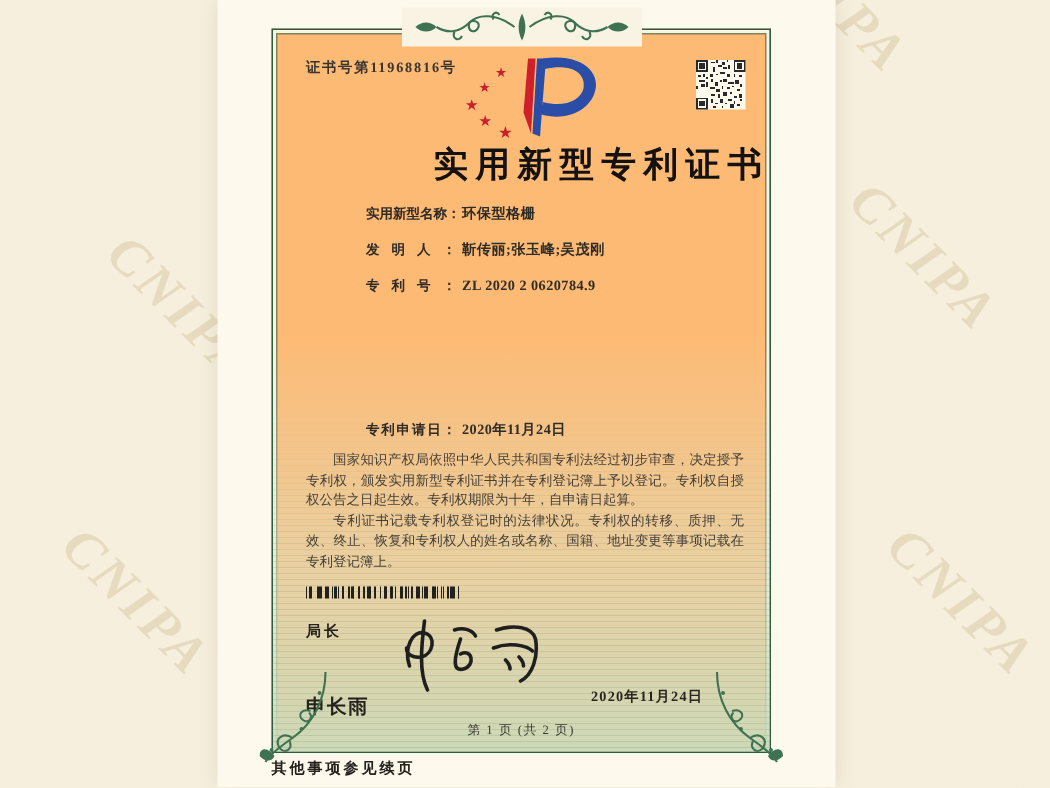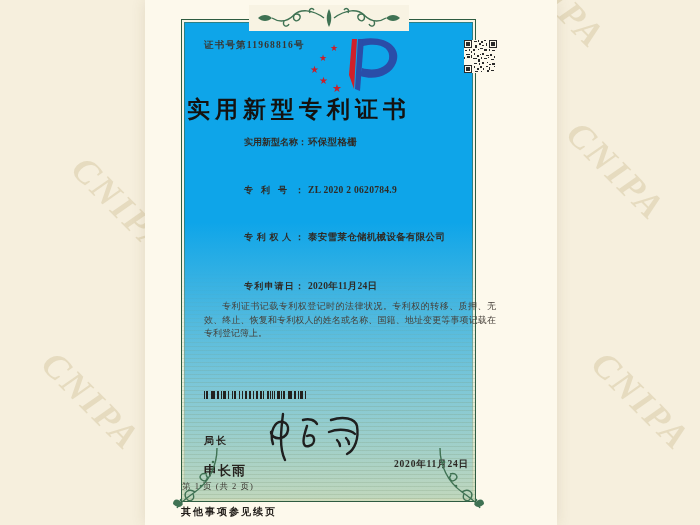--- a/index.html
+++ b/index.html
@@ -5,59 +5,59 @@
   html,body{margin:0;padding:0;background:#efe8d4;}
   .stage{position:relative;width:700px;height:525px;margin:0 auto;overflow:hidden;
          background:#f6efdd;font-family:"Liberation Serif","DejaVu Serif",serif;}
   .paper{position:absolute;left:145px;top:0;width:412px;height:525px;
          background:#fdf9ec;box-shadow:0 0 14px rgba(90,70,30,.12);}
   .wm{position:absolute;font-family:"Liberation Serif","DejaVu Serif",serif;
       font-style:italic;font-weight:700;transform:rotate(45deg);white-space:nowrap;
       pointer-events:none;letter-spacing:3px;}
   .wm.inner{font-size:22px;color:rgba(188,172,136,.42);}
   .wm.outer{font-size:36px;color:rgba(214,199,162,.5);}
-  .frame{position:absolute;left:181px;top:19px;width:295px;height:483px;box-sizing:border-box;
+  .frame{position:absolute;left:181px;top:19px;width:333px;height:483px;box-sizing:border-box;
          border:1.5px solid #2e5c41;
          box-shadow:inset 0 0 0 2px #f8f4e6, inset 0 0 0 3px rgba(62,106,80,.65);
-         background:#0ea5e9;}
+         background:#fdba74;}
   .tint{position:absolute;left:0;top:0;right:0;bottom:0;
         background:linear-gradient(180deg,rgba(236,240,226,0) 42%,rgba(216,227,201,.55) 76%,rgba(203,218,186,.95) 100%);}
   .glines{position:absolute;left:0;right:0;top:52%;bottom:0;
         background:repeating-linear-gradient(180deg,rgba(120,150,114,.22) 0 1px,rgba(255,255,255,0) 1px 4px);
         -webkit-mask-image:linear-gradient(180deg,transparent,#000 55%);
         mask-image:linear-gradient(180deg,transparent,#000 55%);}
   .orn-top{position:absolute;left:50%;top:-15px;transform:translateX(-50%);
            background:#f8f3e3;padding:0 5px;line-height:0;}
   .corner{position:absolute;line-height:0;}
   .corner.bl{left:-9px;bottom:-9px;}
   .corner.br{right:-9px;bottom:-9px;transform:scaleX(-1);}
   .certno{position:absolute;left:22px;top:19px;font-size:9.5px;letter-spacing:1.2px;
           color:#3a3530;font-weight:600;white-space:nowrap;}
   .logo{position:absolute;left:126px;top:15px;line-height:0;}
   .qr{position:absolute;left:282px;top:20px;line-height:0;}
-  .title{position:absolute;left:0;top:74px;width:100%;text-align:left;
+  .title{position:absolute;left:0;top:74px;width:100%;text-align:right;
          font-size:23px;font-weight:700;color:#141210;letter-spacing:5px;padding-left:5px;box-sizing:border-box;
          white-space:nowrap;}
   .row{position:absolute;left:22px;white-space:nowrap;font-size:9.5px;color:#2f2b26;margin-left:40px;}
   .flabel{display:inline-block;width:60px;text-align:justify;text-align-last:justify;
           -moz-text-align-last:justify;font-size:9px;font-weight:700;vertical-align:baseline;}
   .fvalue{font-weight:600;margin-left:4px;letter-spacing:.3px;}
   .col2{position:absolute;left:171px;top:0;white-space:nowrap;}
   .paras{position:absolute;left:22px;top:280px;width:292px;font-size:9px;line-height:13.5px;
          color:#453f38;text-align:justify;}
   .paras p{margin:0;text-indent:2em;}
   .barcode{position:absolute;left:22px;top:371px;width:104px;height:8px;
      background-image:
        repeating-linear-gradient(90deg,#23211e 0 1px,transparent 1px 3px,#23211e 3px 4px,transparent 4px 7px),
        repeating-linear-gradient(90deg,transparent 0 2px,#23211e 2px 3px,transparent 3px 8px,#23211e 8px 10px,transparent 10px 11px);}
   .sig{position:absolute;left:74px;top:390px;line-height:0;}
-  .signer-title{position:absolute;left:22px;top:414px;font-size:10px;font-weight:700;color:#26221e;letter-spacing:2px;}
+  .signer-title{position:absolute;left:22px;top:394px;font-size:10px;font-weight:700;color:#26221e;letter-spacing:2px;}
   .signer-name{position:absolute;left:22px;top:442px;font-size:13px;font-weight:700;color:#26221e;letter-spacing:1px;}
   .issue-date{position:absolute;left:212px;top:438px;font-size:9.5px;font-weight:700;color:#2a2622;letter-spacing:.8px;}
-  .pageind{position:absolute;left:0;top:461px;width:100%;text-align:left;font-size:8.5px;
+  .pageind{position:absolute;left:0;top:461px;width:100%;text-align:center;font-size:8.5px;
            color:#3c3832;letter-spacing:1px;}
   .footnote{position:absolute;left:181px;top:505px;width:333px;text-align:left;
             font-size:10px;font-weight:700;color:#24201c;letter-spacing:2px;}
 </style>
 </head>
 <body>
 
 <div class="stage">
 
   <span class="wm outer" style="left:120px;top:-20px">CNIPA</span>
@@ -176,34 +176,35 @@
             <rect x="20" y="26" width="2" height="2"></rect>
         </g>
       </svg>
     </div>
 
     <div class="title">实用新型专利证书</div>
 
     <div class="row" style="top:116px">
       <span class="flabel">实用新型名称：</span><span class="fvalue">环保型格栅</span>
     </div>
+    <div class="row" style="top:140px">
+      <span class="flabel">发明人：</span><span class="fvalue">靳传丽;张玉峰;吴茂刚</span>
+    </div>
     <div class="row" style="top:164px">
       <span class="flabel">专利号：</span><span class="fvalue">ZL 2020 2 0620784.9</span>
-    </div>
-    <div class="row" style="top:211px">
-      <span class="flabel">专利权人：</span><span class="fvalue">泰安雪莱仓储机械设备有限公司</span>
     </div>
 
     <div class="row" style="top:260px;width:300px">
       <span>
         <span class="flabel">专利申请日：</span><span class="fvalue">2020年11月24日</span>
       </span>
     </div>
 
     <div class="paras">
+      <p>国家知识产权局依照中华人民共和国专利法经过初步审查，决定授予专利权，颁发实用新型专利证书并在专利登记簿上予以登记。专利权自授权公告之日起生效。专利权期限为十年，自申请日起算。</p>
       <p>专利证书记载专利权登记时的法律状况。专利权的转移、质押、无效、终止、恢复和专利权人的姓名或名称、国籍、地址变更等事项记载在专利登记簿上。</p>
     </div>
 
     <div class="barcode"></div>
 
     <div class="sig">
       <svg width="116" height="56" viewBox="0 0 110 56" fill="none" stroke="#1f1f1f" stroke-width="2.4" stroke-linecap="round">
         <path d="M14,34 C10,22 16,10 24,12 C32,14 30,26 22,28 C16,29 12,26 12,22"></path>
         <path d="M24,4 C22,20 20,38 26,50"></path>
         <path d="M44,10 C50,8 56,10 58,14"></path>

